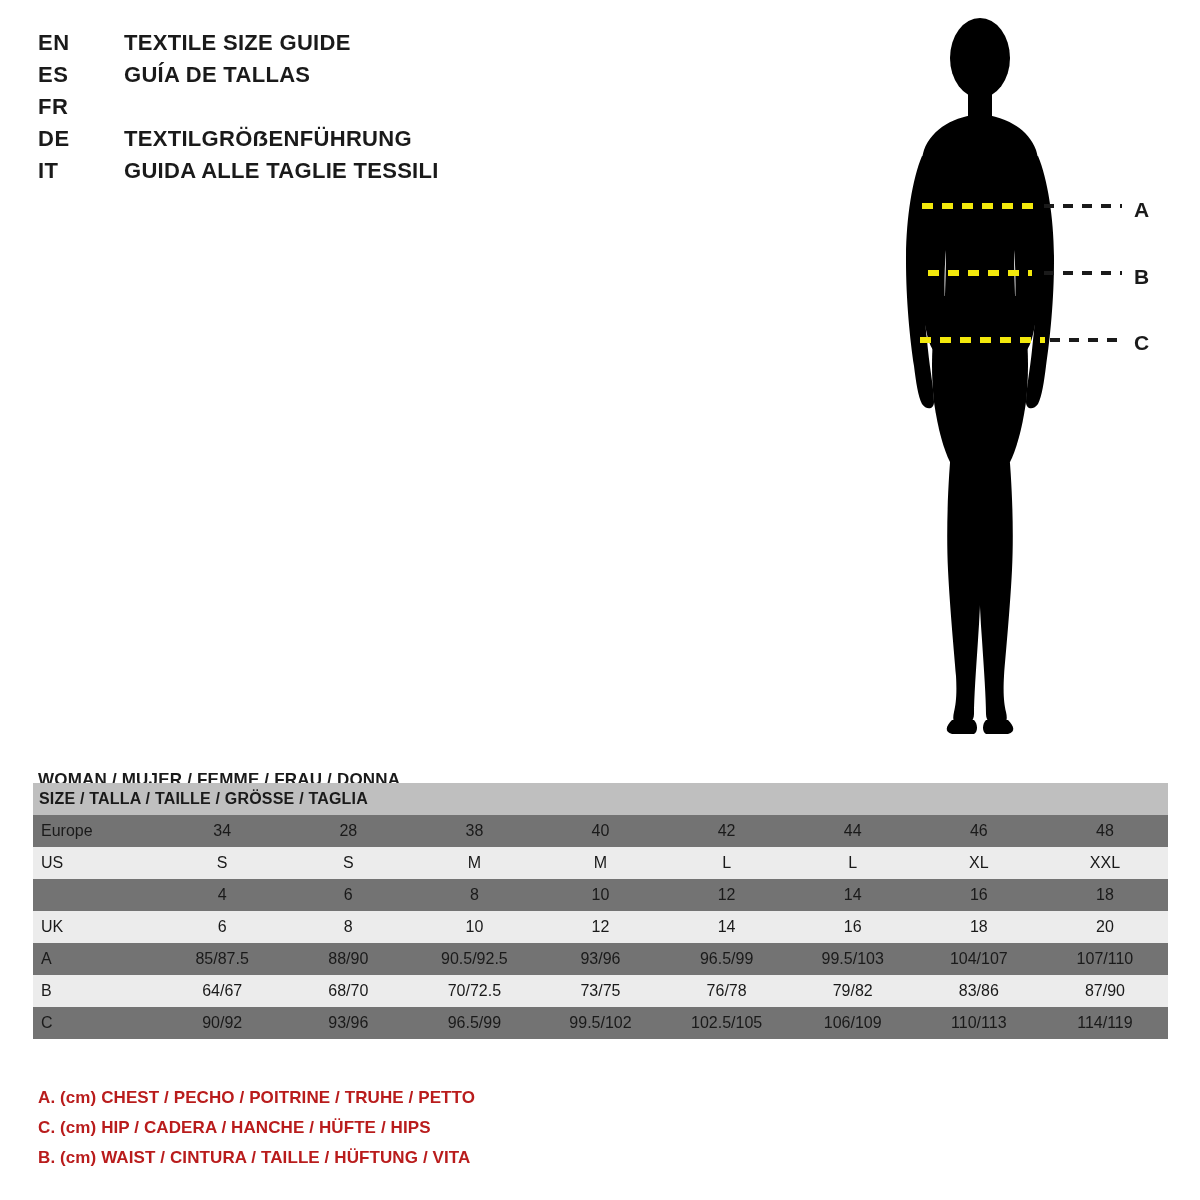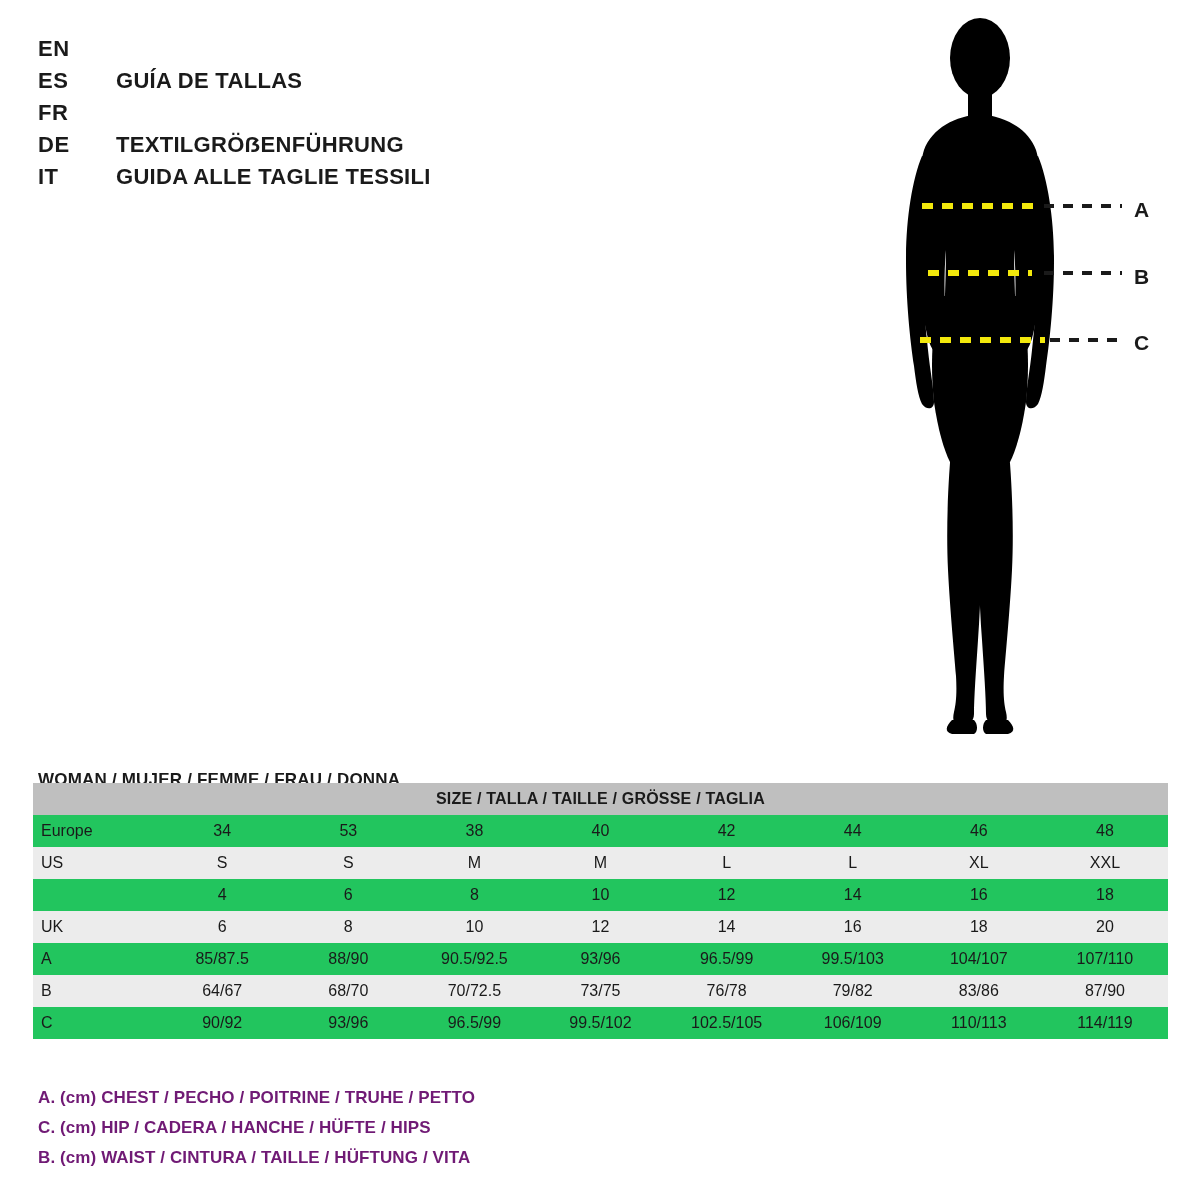--- a/index.html
+++ b/index.html
@@ -22,22 +22,23 @@
 
   
   .lang-block {
     position: absolute;
     top: 30px;
     left: 38px;
     width: 620px;
   }
   .lang-row {
     display: flex;
-    align-items: flex-end;
+    align-items: flex-start;
     height: 32px;
+    gap: 8px;
   }
   .lang-code {
     width: 78px;
     font-size: 22px;
     font-weight: bold;
     letter-spacing: 0.5px;
     color: #1a1a1a;
   }
   .lang-title {
     font-size: 22px;
@@ -97,49 +98,50 @@
     white-space: nowrap;
   }
   table.size-table .rowhead {
     text-align: left;
     padding-left: 8px;
     width: 190px;
   }
   tr.header-row td {
     background: #bfbfbf;
     font-weight: bold;
-    text-align: center;
+    text-align: left;
     font-size: 16px;
     letter-spacing: 0.2px;
   }
   tr.shade td { background: #ececec; margin-left: 20px; }
-  tr.plain td { background: #22c55e; }
+  tr.plain td { background: #737373; }
 
   
   .notes {
     position: absolute;
     top: 1088px;
     left: 38px;
   }
   .note-line {
     font-size: 17px;
     font-weight: bold;
-    color: #701a75;
+    color: #b91c1c;
     height: 30px;
     letter-spacing: 0.1px;
   }
 </style>
 </head>
 <body>
 
 <div id="page">
 
   <div class="lang-block">
     <div class="lang-row">
       <span class="lang-code">EN</span>
+      <span class="lang-title">TEXTILE SIZE GUIDE</span>
     </div>
     <div class="lang-row">
       <span class="lang-code">ES</span>
       <span class="lang-title">GUÍA DE TALLAS</span>
     </div>
     <div class="lang-row">
       <span class="lang-code">FR</span>
     </div>
     <div class="lang-row">
       <span class="lang-code">DE</span>
@@ -234,21 +236,21 @@
 
   <table class="size-table">
     <tbody>
       <tr class="header-row">
         <td colspan="9">SIZE / TALLA / TAILLE / GRÖSSE / TAGLIA</td>
       </tr>
 
       <tr class="plain">
         <td class="rowhead">Europe</td>
         <td>34</td>
-        <td>53</td>
+        <td>28</td>
         <td>38</td>
         <td>40</td>
         <td>42</td>
         <td>44</td>
         <td>46</td>
         <td>48</td>
       </tr>
 
       <tr class="shade">
         <td class="rowhead">US</td>

